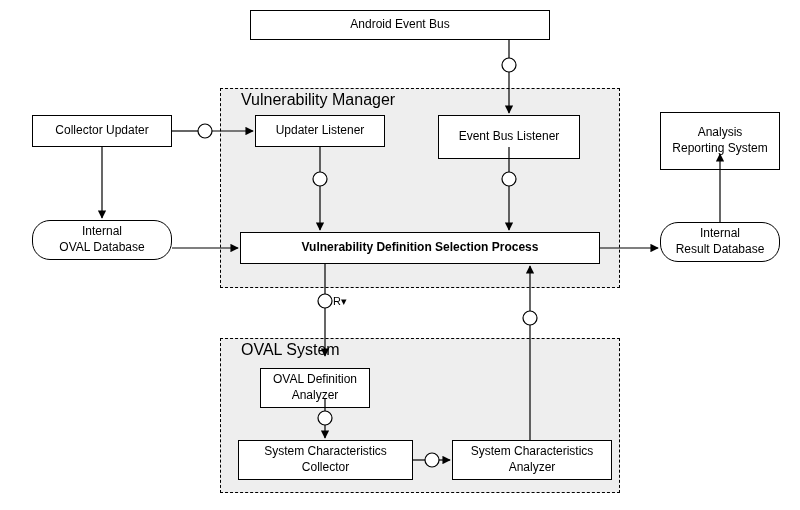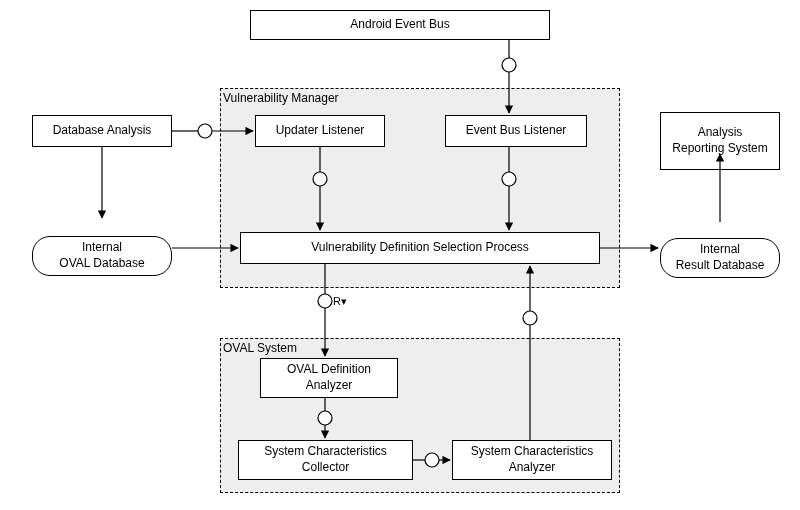--- a/index.html
+++ b/index.html
@@ -19,33 +19,32 @@
     display: flex;
     align-items: center;
     justify-content: center;
     text-align: center;
     padding: 4px 1px;
     box-sizing: border-box;
     line-height: 1.3;
   }
   .rounded {
     border-radius: 18px;
-    margin-top: 16px;
   }
   .group {
     position: absolute;
     border: 1.5px dashed #000;
     background: #eee;
     box-sizing: border-box;
   }
   .group-label {
     position: absolute;
     top: 2px;
-    left: 2px;
-    font-size: 12px;
+    left: 20px;
+    font-size: 16px;
   }
   svg.overlay {
     position: absolute;
     top: 0;
     left: 0;
     width: 800px;
     height: 510px;
     pointer-events: none;
   }
   .conn-label {
@@ -61,47 +60,47 @@
 </div>
 <div class="group" style="left:220px; top:338px; width:400px; height:155px;">
   <div class="group-label">OVAL System</div>
 </div>
 
 <div class="box" style="left:250px; top:10px; width:300px; height:30px;">
   <span>Android Event Bus</span>
 </div>
 
 <div class="box" style="left:32px; top:115px; width:140px; height:32px;">
-  <span>Database Analysis</span>
+  <span>Collector Updater</span>
 </div>
 <div class="box rounded" style="left:32px; top:220px; width:140px; height:40px; white-space:pre-line;">
   <span>Internal
 OVAL Database</span>
 </div>
 
 <div class="box" style="left:660px; top:112px; width:120px; height:58px; white-space:pre-line;">
   <span>Analysis
 Reporting System</span>
 </div>
 <div class="box rounded" style="left:660px; top:222px; width:120px; height:40px; white-space:pre-line;">
   <span>Internal
 Result Database</span>
 </div>
 
 <div class="box" style="left:255px; top:115px; width:130px; height:32px;">
   <span>Updater Listener</span>
 </div>
-<div class="box" style="left:438px; top:115px; width:142px; height:32px;margin-left:7px;">
+<div class="box" style="left:438px; top:115px; width:142px; height:44px;">
   <span>Event Bus Listener</span>
 </div>
-<div class="box" style="left:240px; top:232px; width:360px; height:32px;">
+<div class="box" style="left:240px; top:232px; width:360px; height:32px;font-weight:bold;">
   <span>Vulnerability Definition Selection Process</span>
 </div>
 
-<div class="box" style="left:260px; top:358px; width:138px; height:40px; white-space:pre-line;">
+<div class="box" style="left:260px; top:368px; width:110px; height:40px; white-space:pre-line;">
   <span>OVAL Definition
 Analyzer</span>
 </div>
 <div class="box" style="left:238px; top:440px; width:175px; height:40px; white-space:pre-line;">
   <span>System Characteristics
 Collector</span>
 </div>
 <div class="box" style="left:452px; top:440px; width:160px; height:40px; white-space:pre-line;">
   <span>System Characteristics
 Analyzer</span>

